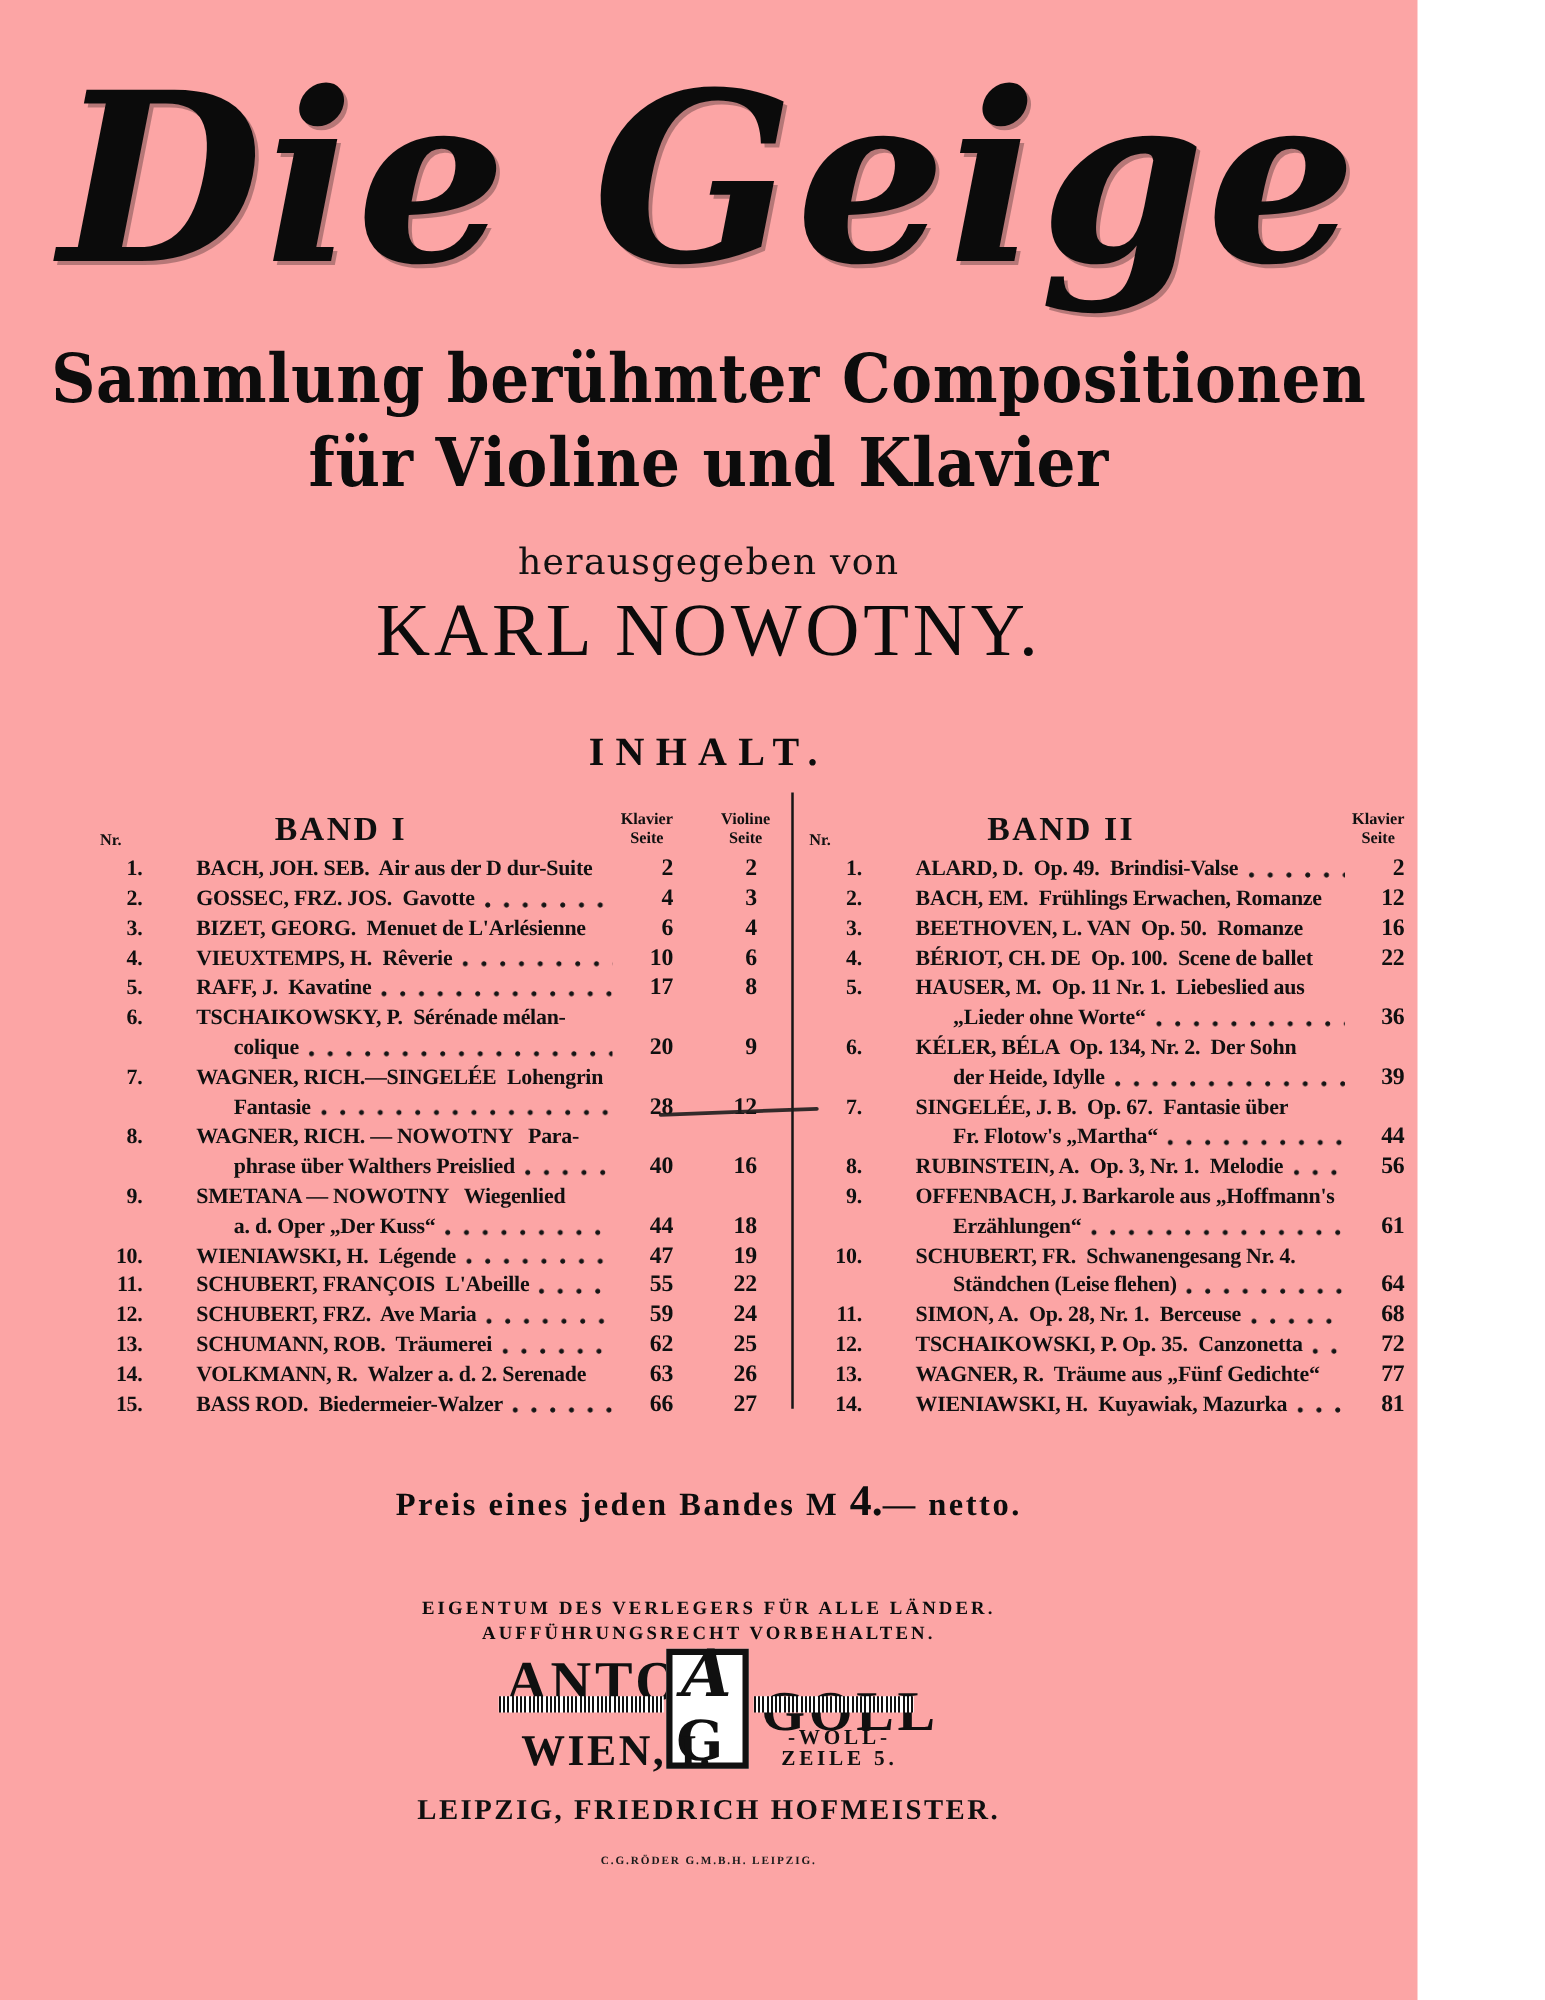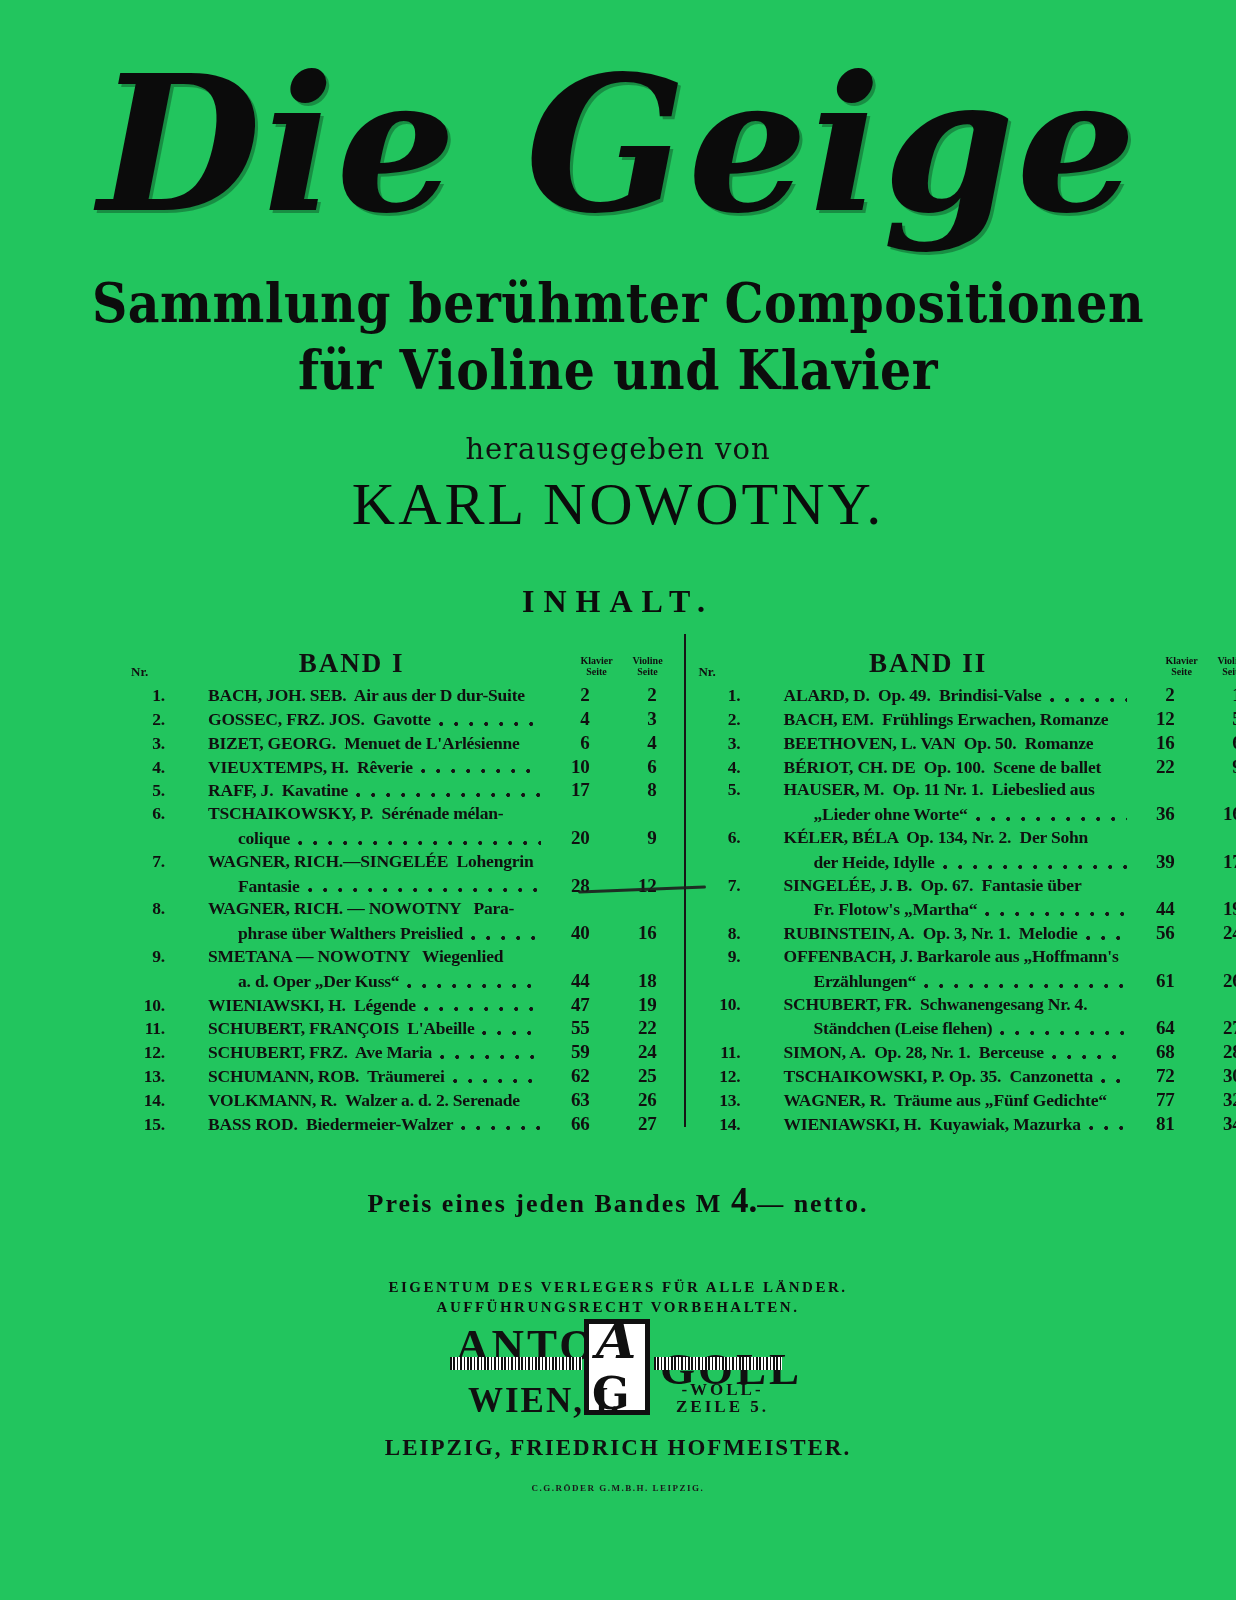--- a/index.html
+++ b/index.html
@@ -1,16 +1,16 @@
 <!DOCTYPE html>
 <html><head>
 <meta charset="utf-8">
 <style>
   html,body{margin:0;padding:0;background:#ffffff;}
-  .page{position:relative;width:1236px;height:1600px;background:#22c55e;color:#101010;
+  .page{position:relative;width:1134px;height:1600px;background:#fca5a5;color:#101010;
         font-family:"Liberation Serif",serif;overflow:hidden;}
 
   
   .main-title{margin:52px 0 0;text-align:center;
     font-family:"DejaVu Serif",serif;font-style:italic;font-weight:bold;
     font-size:188px;line-height:0.98;letter-spacing:2px;color:#0b0b0b;
     text-shadow:3px 3px 0 rgba(0,0,0,.28);}
   .subtitle{margin-top:34px;text-align:center;font-family:"DejaVu Serif",serif;
     font-weight:bold;font-size:49px;line-height:61px;letter-spacing:0.5px;
     transform:scaleY(1.10);transform-origin:top center;color:#0c0c0c;}
@@ -23,22 +23,22 @@
 
   
   .toc{position:relative;width:978px;margin:10px auto 0;display:flex;align-items:stretch;}
   .band{display:flex;flex-direction:column;}
   .band1{flex:0 0 474px;}
   .band2{flex:1 1 auto;}
   .bandhead{position:relative;display:flex;align-items:flex-end;height:50px;margin-bottom:3px;}
   .nrlab{position:absolute;left:2px;bottom:0;font-size:13px;font-weight:bold;}
   .bandtitle{flex:1 1 auto;text-align:center;font-weight:bold;font-size:27px;
     letter-spacing:2px;padding-bottom:1px;}
-  .colhead{font-size:10px;line-height:1.12;text-align:center;font-weight:bold;
-    padding-bottom:3px;}
+  .colhead{font-size:13px;line-height:1.12;text-align:center;font-weight:bold;
+    padding-bottom:3px;margin-left:28px;}
   .colhead .ch-line{display:block;}
   .colhead.k{flex:0 0 44px;}
   .colhead.v{flex:0 0 58px;}
   .rows{display:flex;flex-direction:column;}
   .row{display:flex;align-items:baseline;height:23.8px;line-height:23.8px;
     font-weight:bold;font-size:17.5px;letter-spacing:-0.2px;white-space:pre;}
   .nr{flex:0 0 36px;text-align:right;padding-right:7px;}
   .band2 .nr{flex-basis:44px;}
   .txt{flex:0 0 auto;margin-left:36px;}
   .txt.cont{padding-left:30px;}

